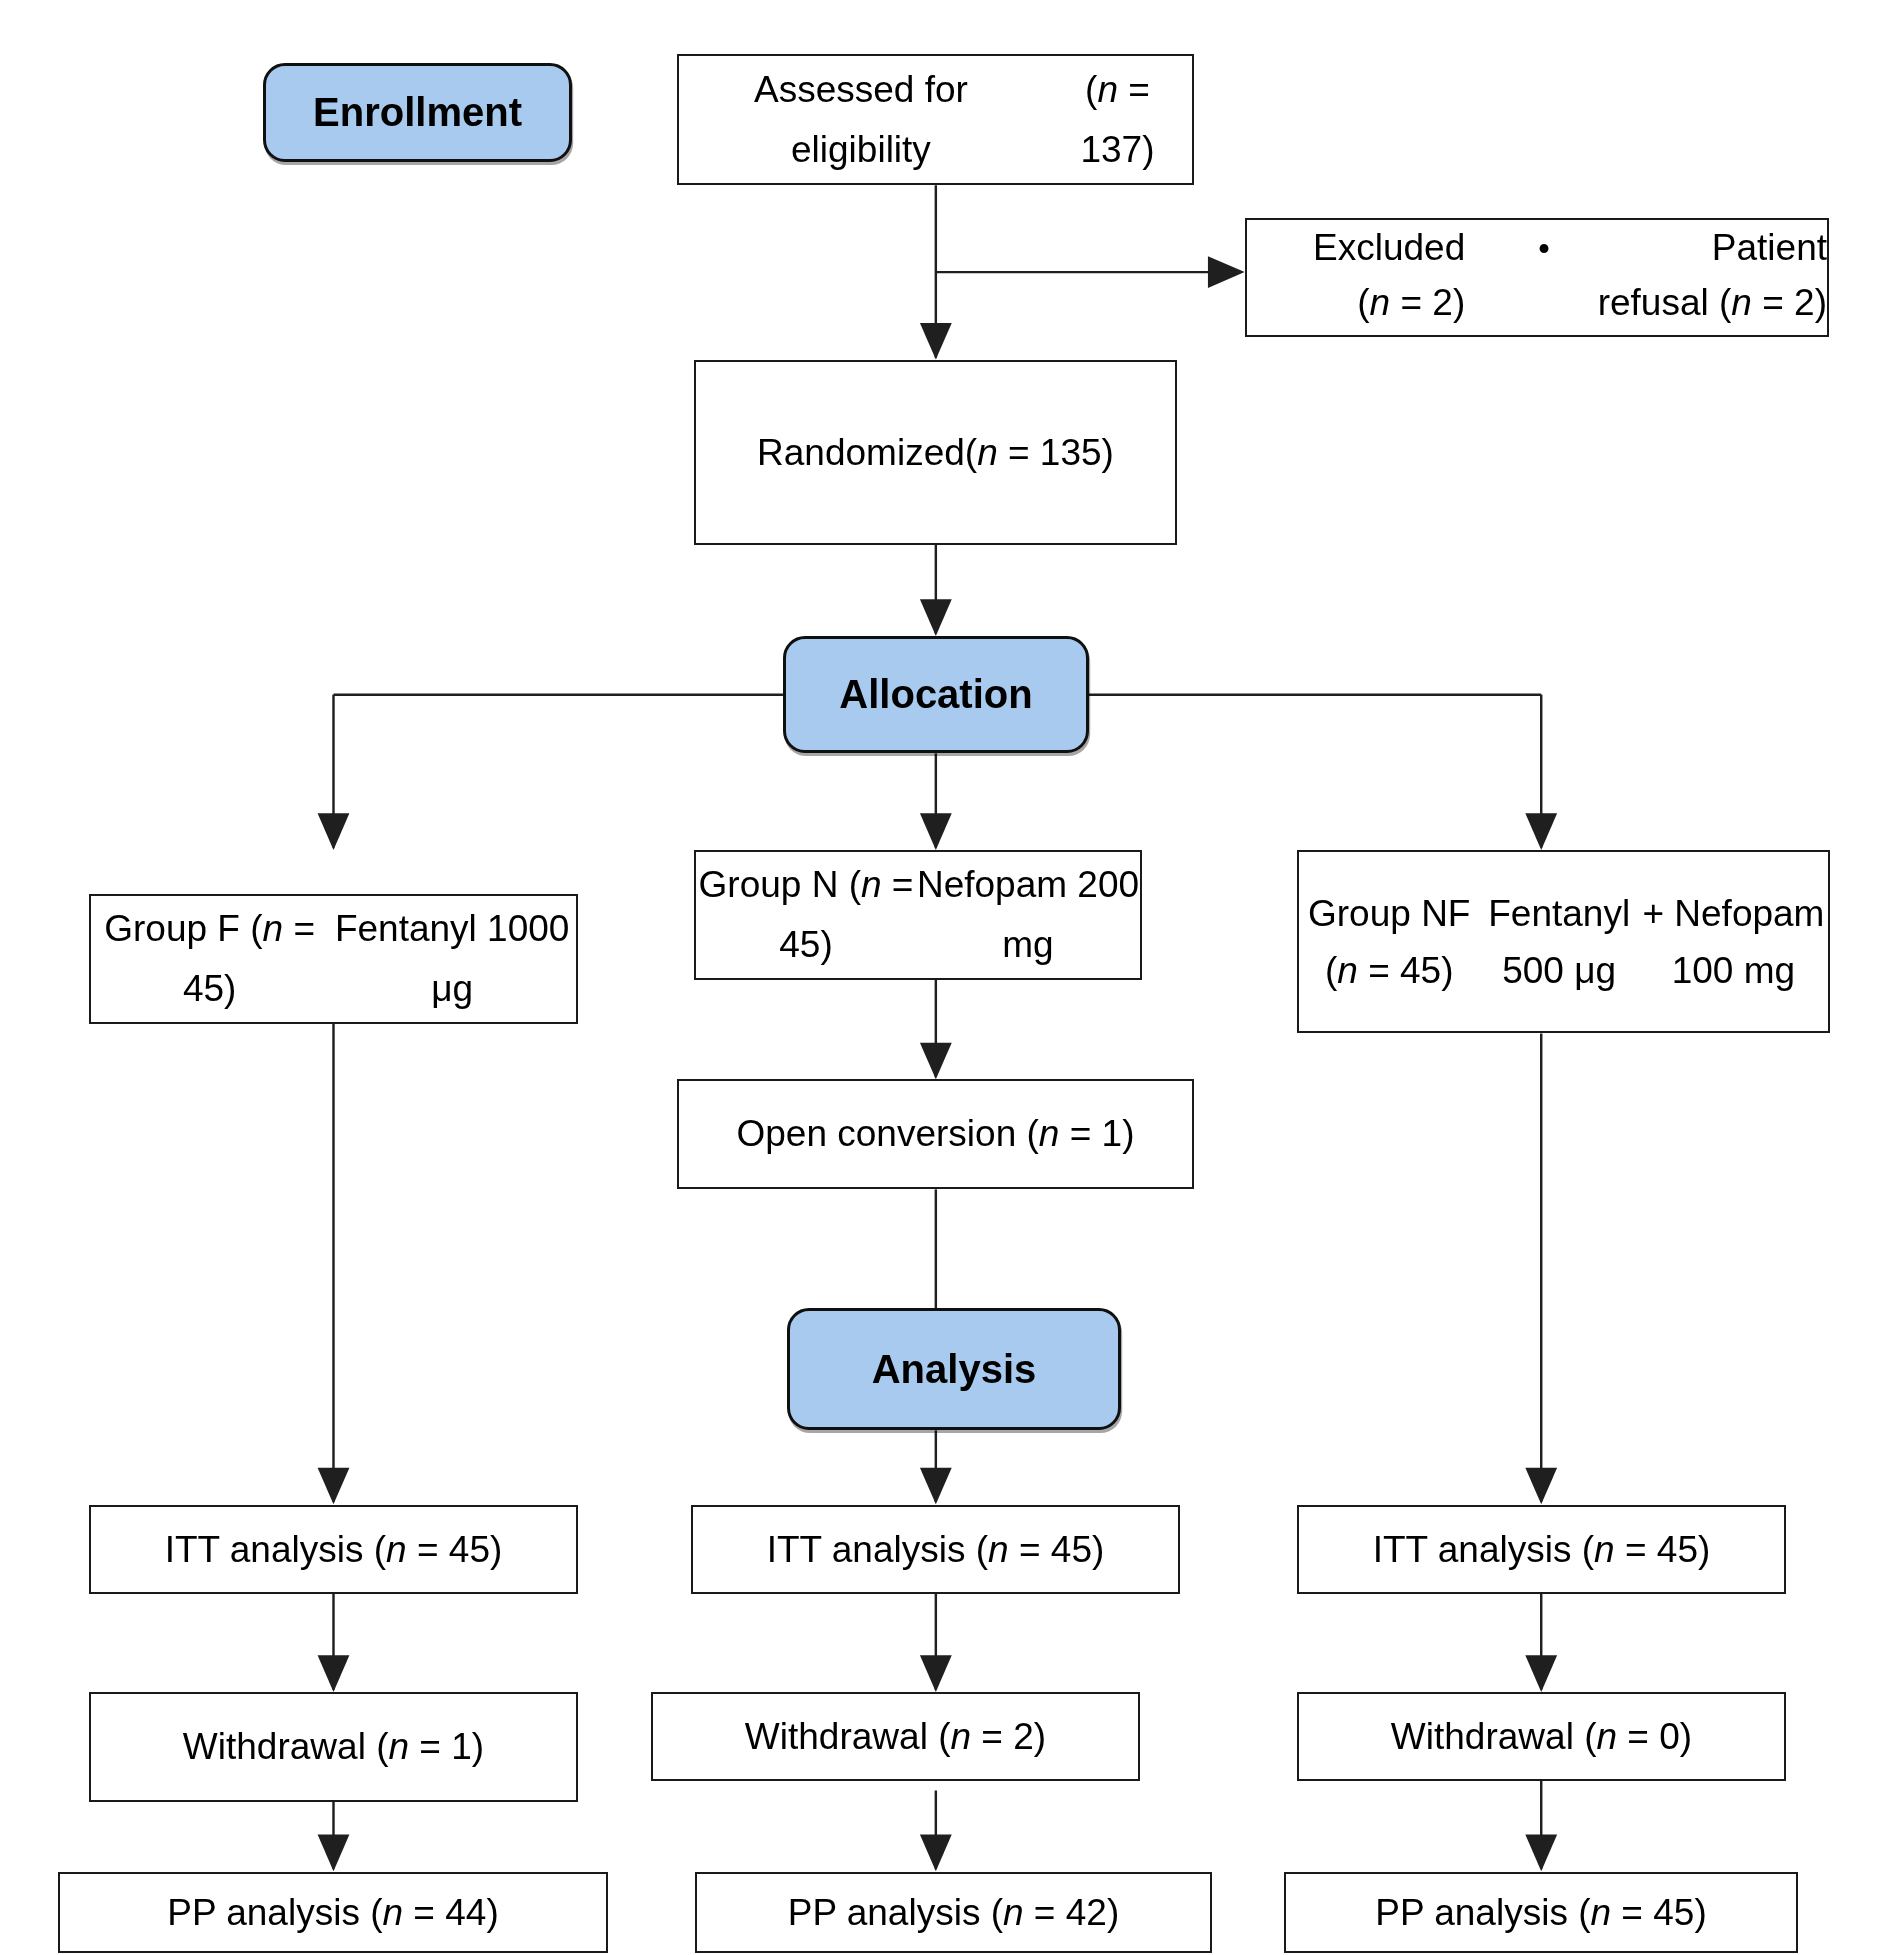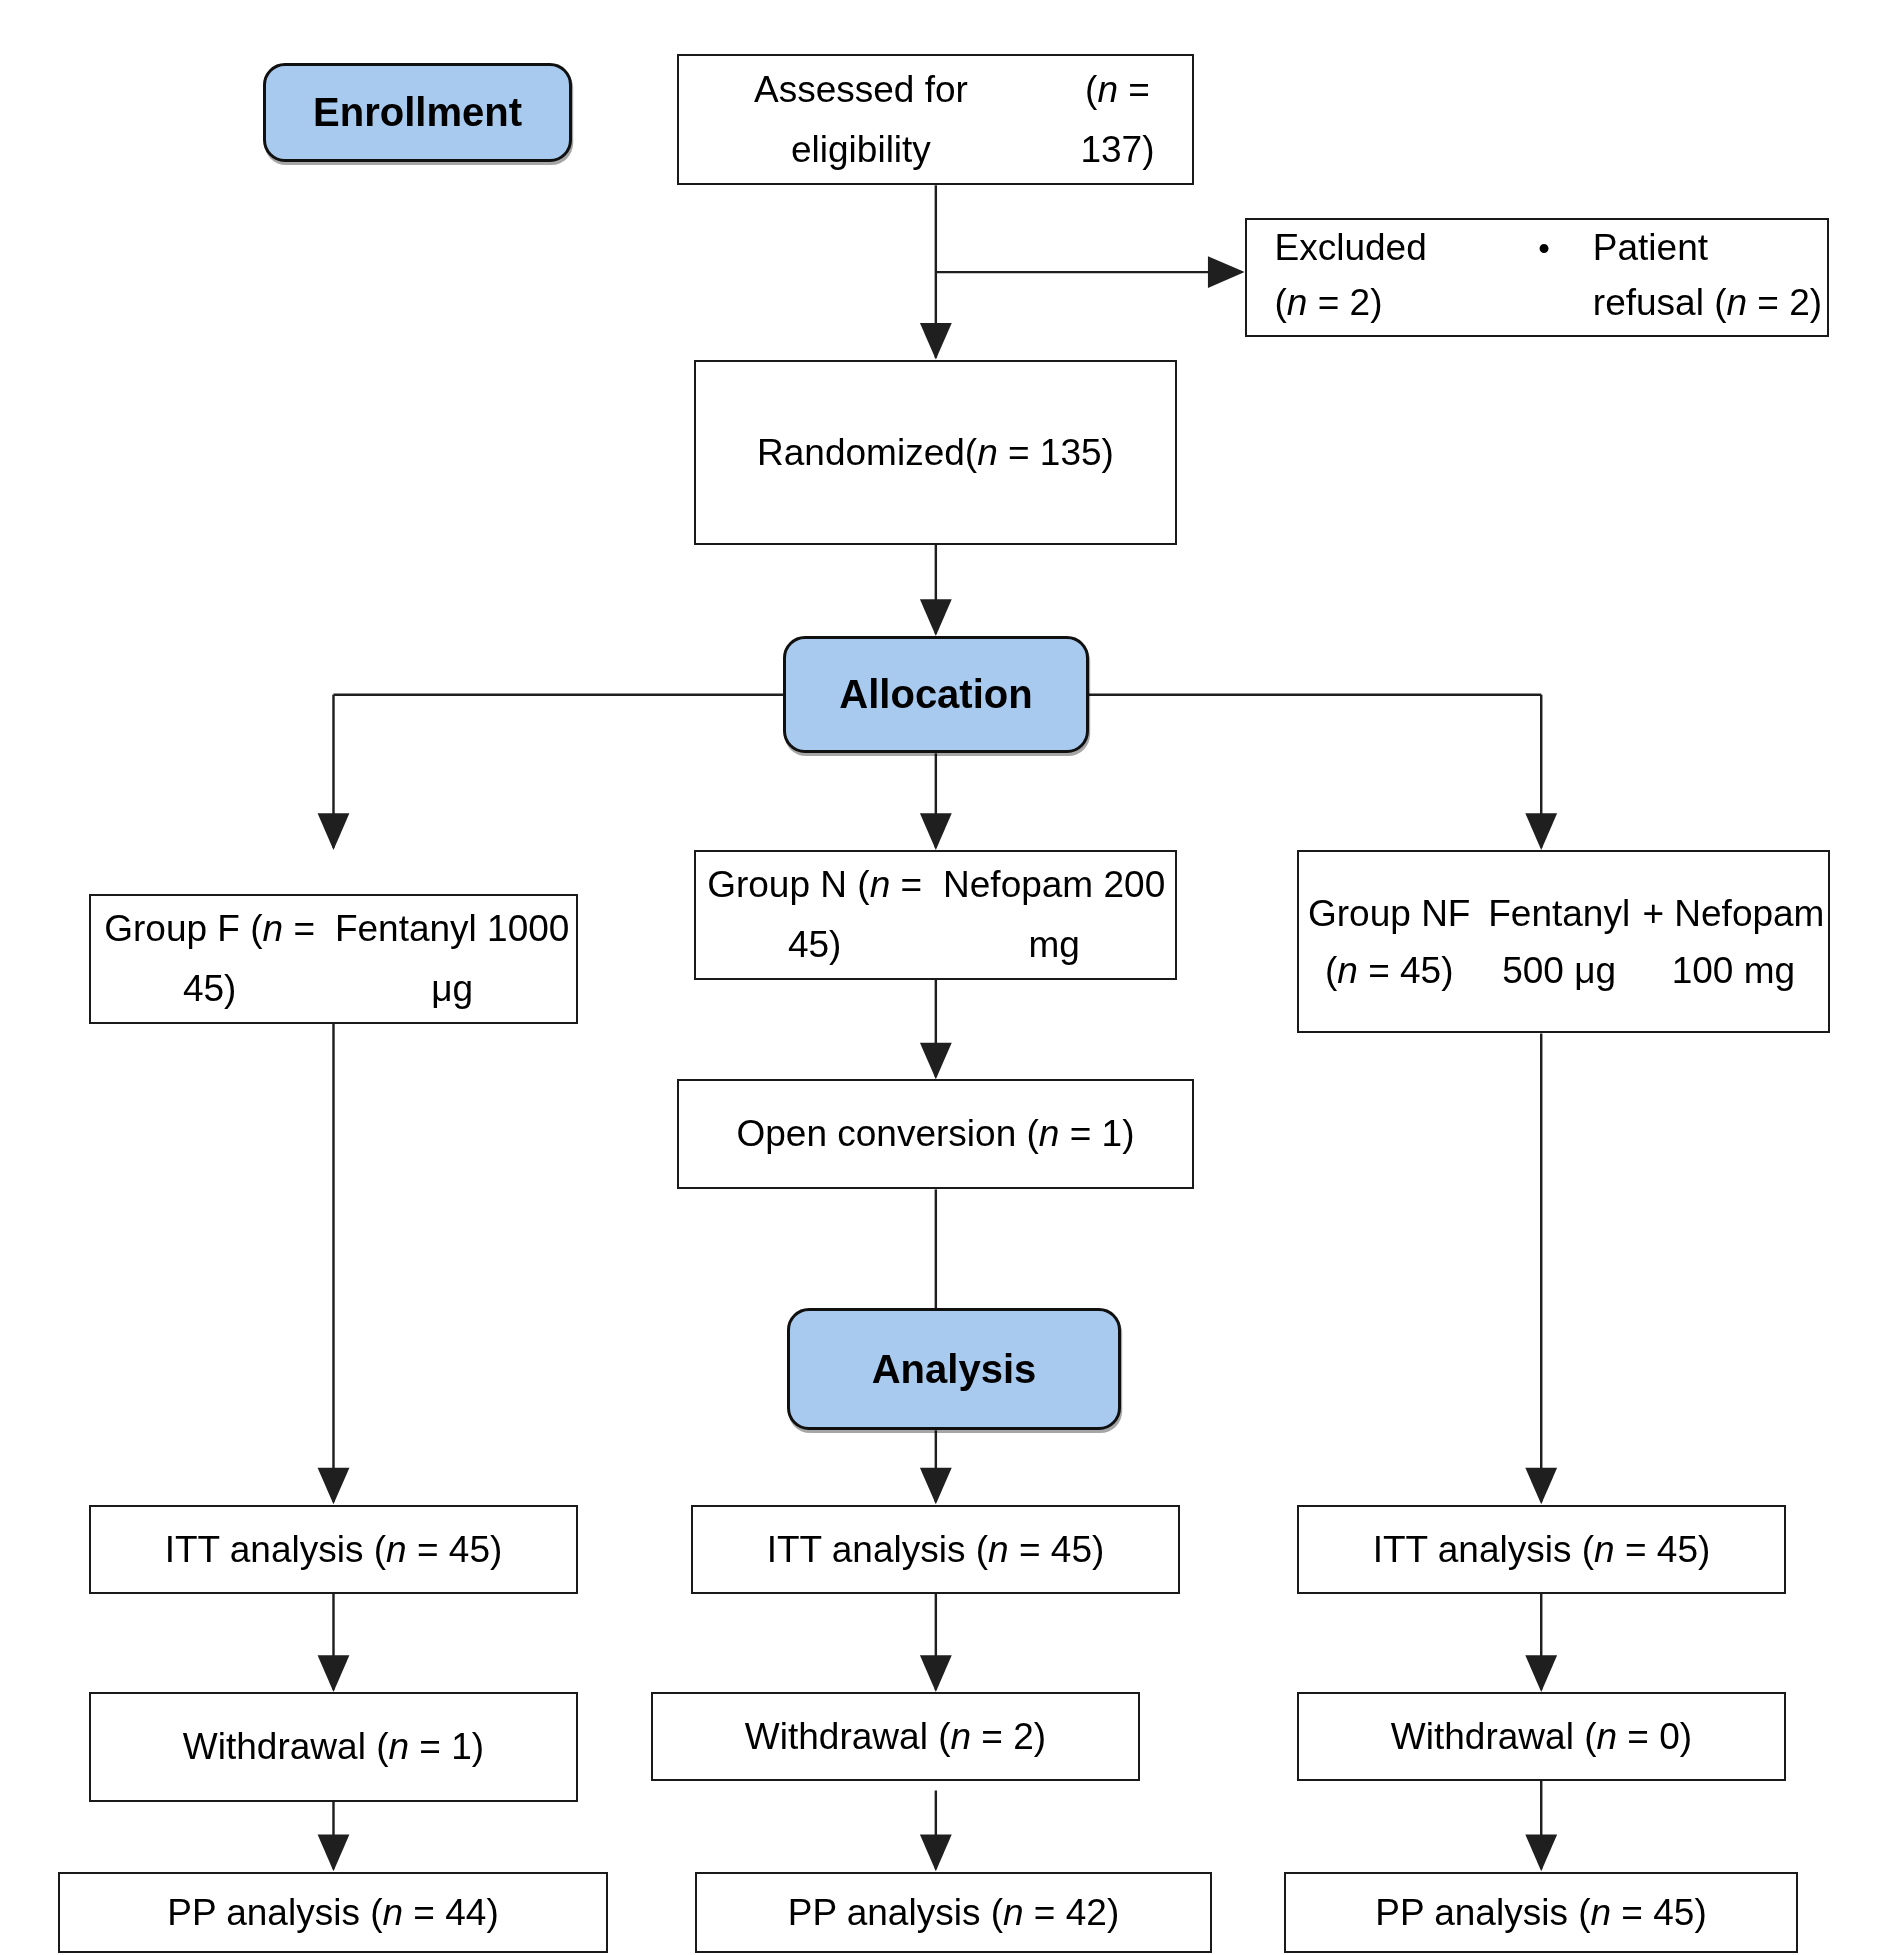--- a/index.html
+++ b/index.html
@@ -17,21 +17,21 @@
   svg.connectors{position:absolute;left:0;top:0;z-index:1;}
   .conn{stroke:var(--line-color);stroke-width:4;fill:none;}
   .head{fill:var(--line-color);stroke:none;}
   .box{
     position:absolute;background:var(--box-fill);border:2.4px solid var(--box-border);
     box-sizing:border-box;display:flex;flex-direction:row;align-items:center;
     justify-content:center;text-align:center;font-size:37px;line-height:60px;z-index:2;
   }
   .box.tall{line-height:69px;}
   .box.three{line-height:57px;}
-  .box.left-align{align-items:flex-start;text-align:left;padding-left:27.5px;line-height:55px;}
+  .box.left-align{align-items:flex-start;text-align:right;padding-left:27.5px;line-height:55px;}
   .bullet-row{display:flex;align-items:baseline;margin-left:73px;}
   .bullet-glyph{margin-right:43px;font-size:33px;}
   .stage{
     position:absolute;background:var(--stage-fill);border:3.1px solid var(--stage-border);
     border-radius:22px;box-sizing:border-box;display:flex;align-items:center;
     justify-content:center;font-weight:bold;font-size:40px;z-index:2;
     box-shadow:1.2px 3.1px 0 rgba(0,0,0,0.35);
   }
   i{font-style:italic;}
 </style>
@@ -116,21 +116,21 @@
   <div class="box tall" style="left:694px;top:360px;width:483px;height:185px;">
     <div>Randomized</div>
     <div>(<i>n</i> = 135)</div>
   </div>
 
   <div class="box" style="left:89px;top:850px;width:489px;height:130px;margin-top:44px;">
     <div>Group F (<i>n</i> = 45)</div>
     <div>Fentanyl 1000 μg</div>
   </div>
 
-  <div class="box" style="left:694px;top:850px;width:483px;height:130px;">
+  <div class="box" style="left:694px;top:850px;width:448px;height:130px;">
     <div>Group N (<i>n</i> = 45)</div>
     <div>Nefopam 200 mg</div>
   </div>
 
   <div class="box three" style="left:1297px;top:850px;width:533px;height:183px;">
     <div>Group NF (<i>n</i> = 45)</div>
     <div>Fentanyl 500 μg</div>
     <div>+ Nefopam 100 mg</div>
   </div>
 

